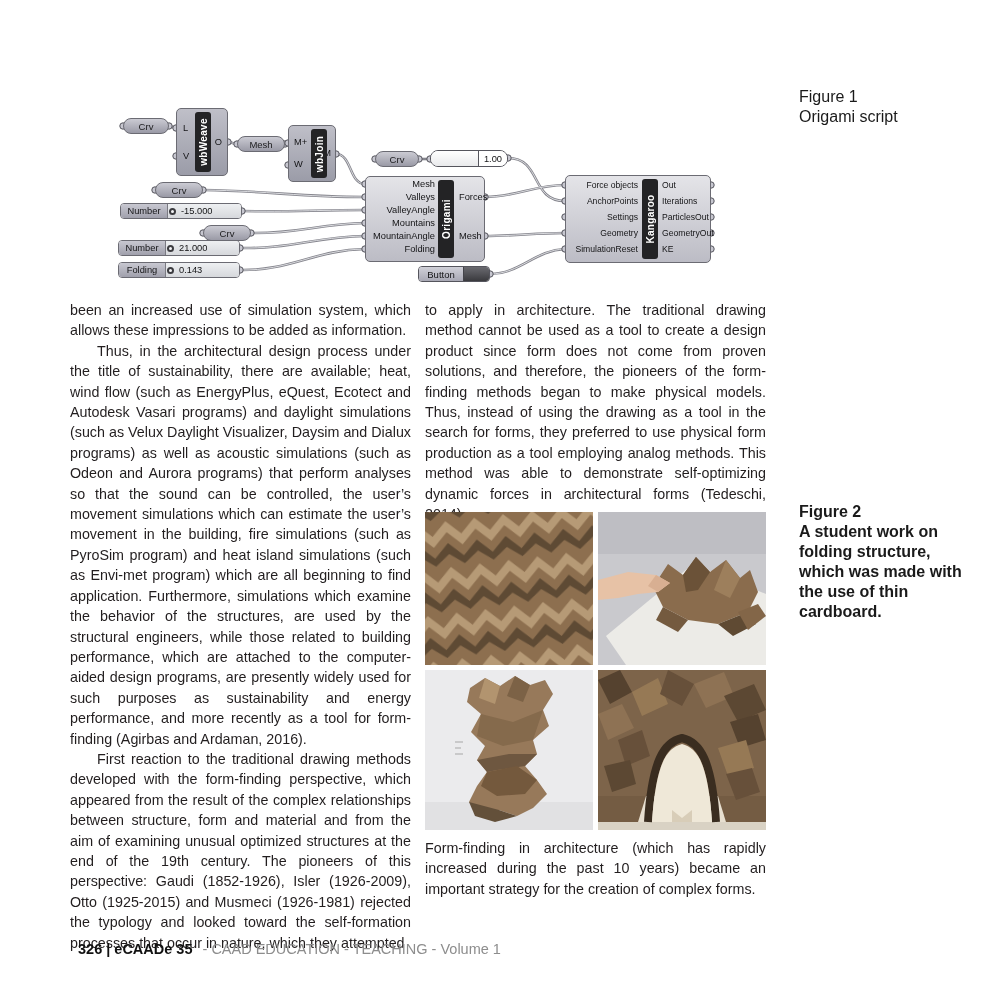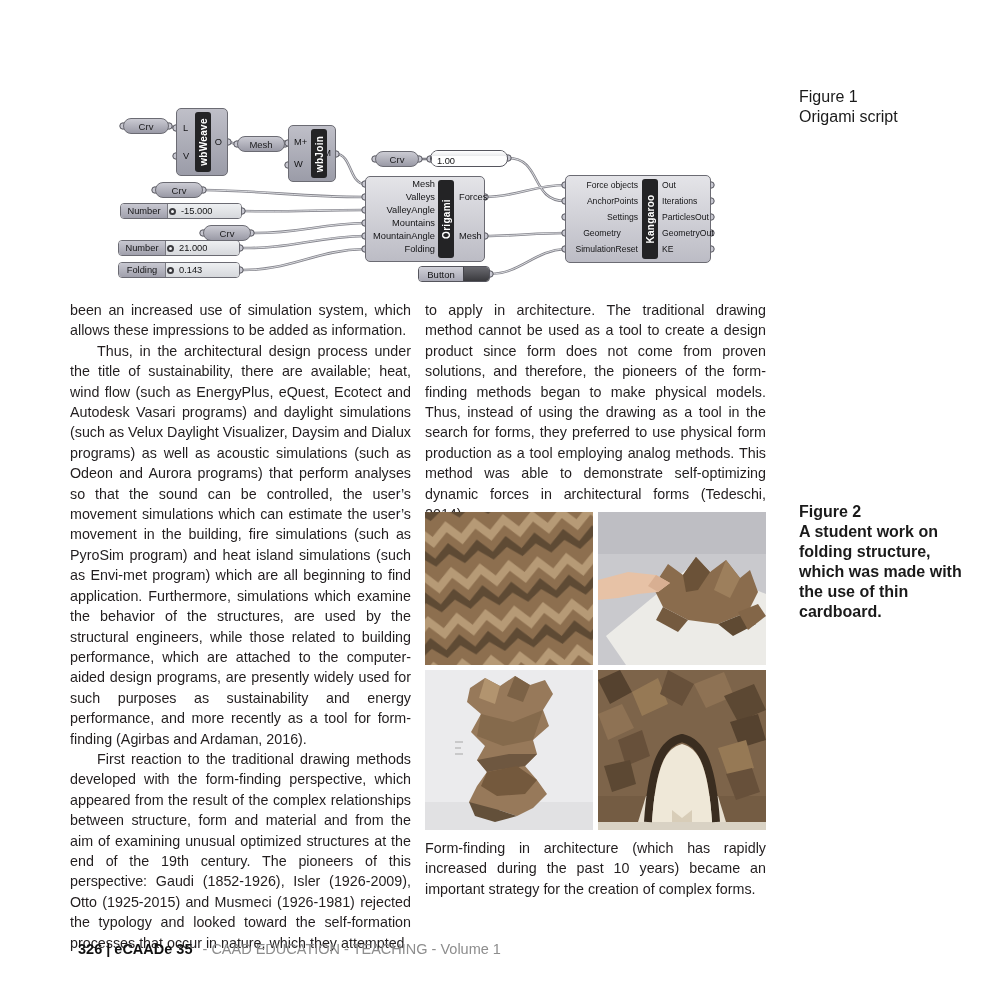--- a/index.html
+++ b/index.html
@@ -37,21 +37,21 @@
   .k-port{font-size:8.6px;}
   .gh-slider{position:absolute;height:16px;display:flex;box-sizing:border-box;
     border:1px solid #6b6b73;border-radius:4px;overflow:hidden;font-size:9.3px;z-index:2;}
   .sl-label{background:linear-gradient(180deg,#c8c8d1,#a0a0ac);display:flex;align-items:center;
     justify-content:center;width:46px;border-right:1px solid #7a7a82;color:#141416;}
   .sl-track{flex:1;background:linear-gradient(180deg,#eef0f2,#d6d8dc);display:flex;
     align-items:center;padding-left:1px;gap:5px;color:#141416;}
   .sl-knob{width:7px;height:7px;border-radius:50%;background:#f4f4f6;
     border:2px solid #3c3c40;box-sizing:border-box;flex:0 0 auto;}
   .gh-valuebar{position:absolute;height:17px;display:flex;box-sizing:border-box;
-    border:1px solid #55555d;border-radius:8px;overflow:hidden;background:#fdfdfd;z-index:2;flex-direction:column;}
+    border:1px solid #55555d;border-radius:8px;overflow:hidden;background:#fdfdfd;z-index:2;}
   .vb-track{flex:1;background:linear-gradient(180deg,#ffffff,#e9eaec);}
   .vb-value{width:28px;border-left:1px solid #55555d;display:flex;align-items:center;
     justify-content:center;font-size:9.3px;background:#ffffff;color:#141416;}
   .gh-button{position:absolute;height:16px;display:flex;box-sizing:border-box;
     border:1px solid #55555d;border-radius:4px;overflow:hidden;font-size:9.5px;z-index:2;}
   .btn-label{width:44px;background:linear-gradient(180deg,#d0d0d8,#a8a8b4);
     display:flex;align-items:center;justify-content:center;color:#141416;}
   .btn-dark{flex:1;background:linear-gradient(180deg,#6a6a70,#3a3a3e);border-left:1px solid #44444a;}
   
   #photos{position:absolute;left:425px;top:512px;width:341px;height:318px;
@@ -189,21 +189,21 @@
     <div class="gh-port" style="left:93px;top:54px;">Mesh</div>
     <div class="gh-bar" style="left:72px;">
       <span class="gh-vlabel">Origami</span>
     </div>
   </div>
 
   <div class="gh-node light" style="left:465px;top:80px;width:146px;height:88px;padding-left:42px;">
     <div class="gh-port k-port r" style="left:0;width:72px;top:4px;">Force objects</div>
     <div class="gh-port k-port r" style="left:0;width:72px;top:20px;">AnchorPoints</div>
     <div class="gh-port k-port r" style="left:0;width:72px;top:36px;">Settings</div>
-    <div class="gh-port k-port r" style="left:0;width:72px;top:52px;text-align:center;">Geometry</div>
+    <div class="gh-port k-port r" style="left:0;width:72px;top:52px;">Geometry</div>
     <div class="gh-port k-port r" style="left:0;width:72px;top:68px;">SimulationReset</div>
     <div class="gh-port k-port" style="left:96px;top:4px;">Out</div>
     <div class="gh-port k-port" style="left:96px;top:20px;">Iterations</div>
     <div class="gh-port k-port" style="left:96px;top:36px;">ParticlesOut</div>
     <div class="gh-port k-port" style="left:96px;top:52px;text-align:center;">GeometryOut</div>
     <div class="gh-port k-port" style="left:96px;top:68px;">KE</div>
     <div class="gh-bar" style="left:76px;">
       <span class="gh-vlabel">Kangaroo</span>
     </div>
   </div>

